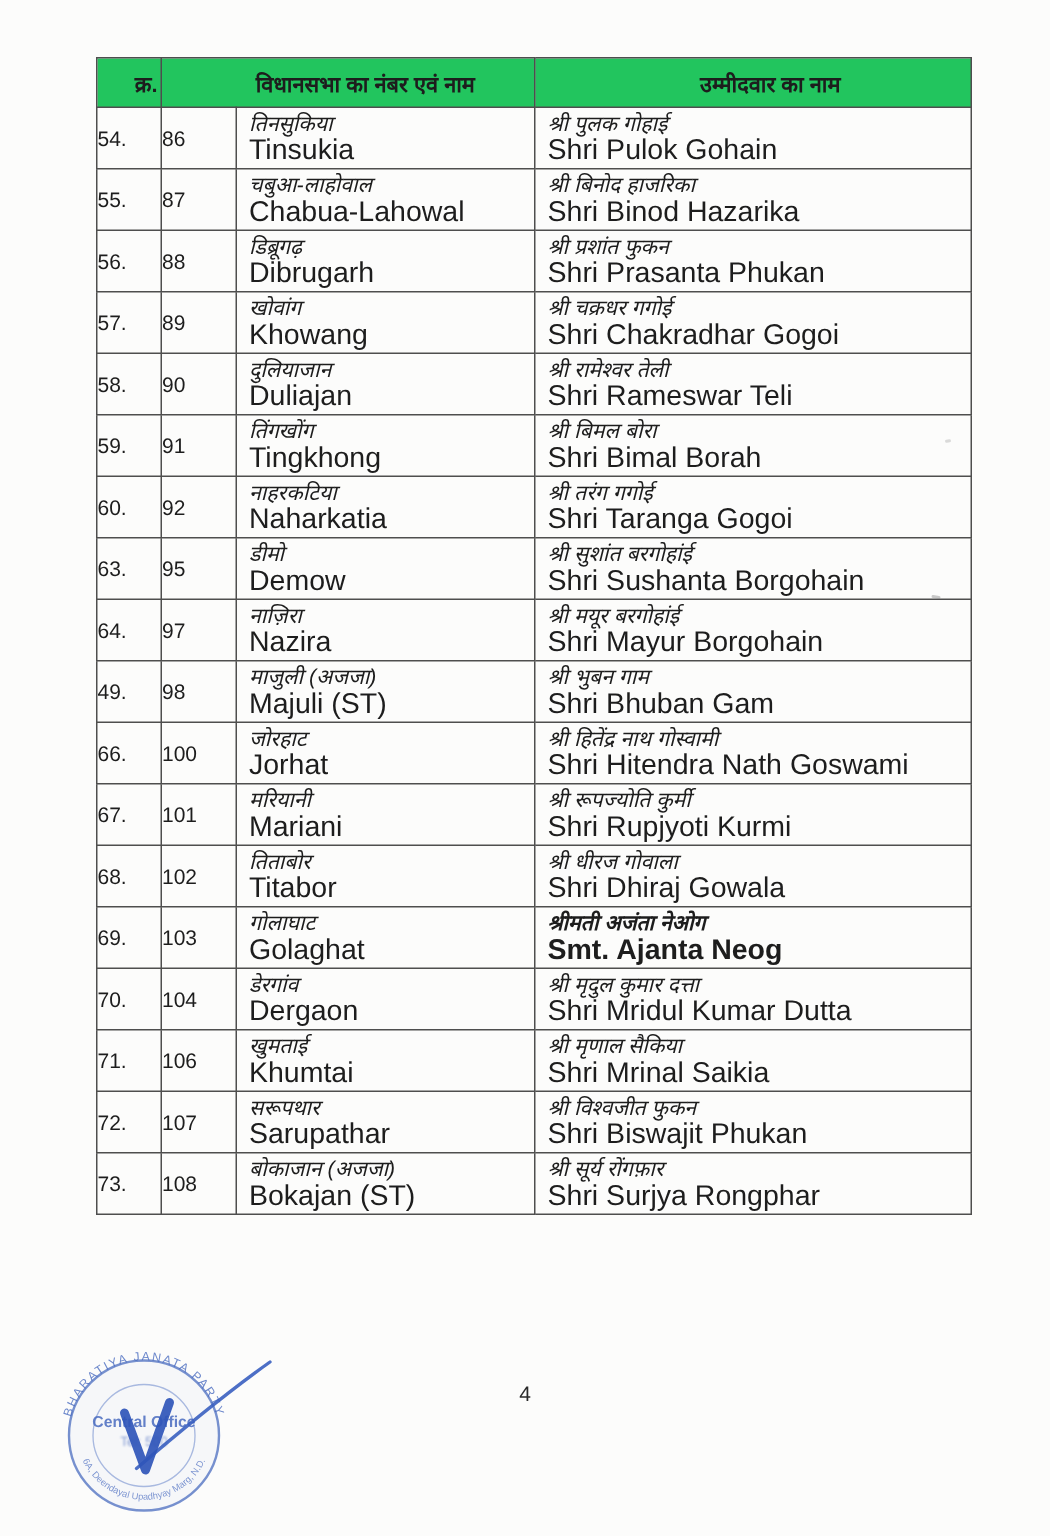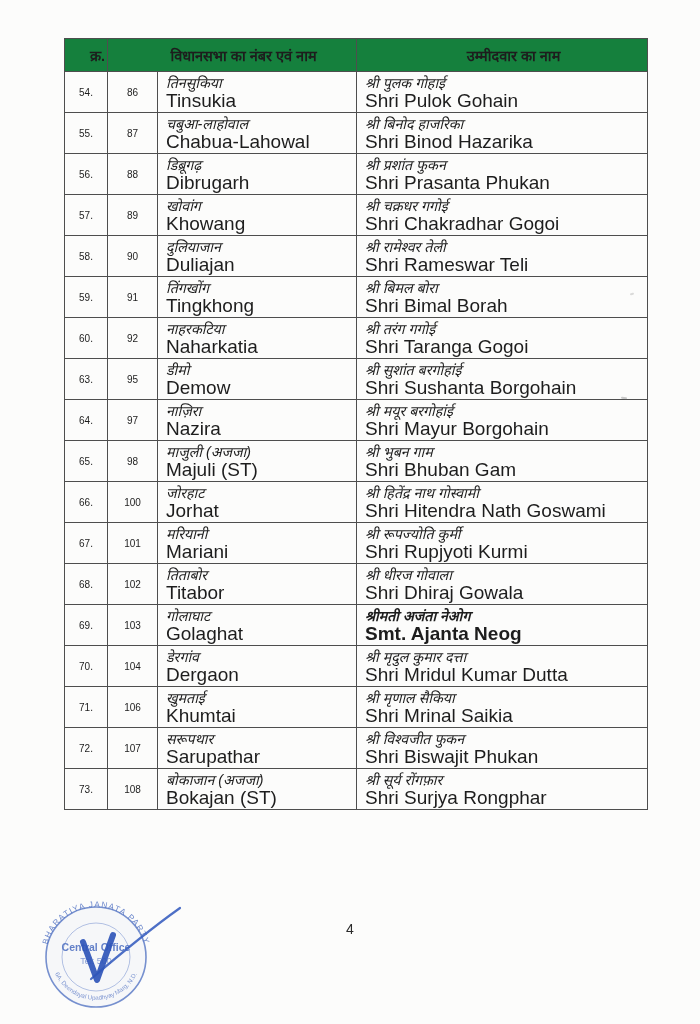--- a/index.html
+++ b/index.html
@@ -21,32 +21,31 @@
     width:583px;
     border-collapse:collapse;
     table-layout:fixed;
     color:#1d1d1d;
   }
   table.cand-table th, table.cand-table td {
     border:1px solid #4e4e4e;
   }
   table.cand-table thead tr { height:33px; }
   table.cand-table thead th {
-    background:#15803d;
+    background:#22c55e;
     font-weight:bold;
     font-size:14.5px;
     text-align:center;
     vertical-align:middle;
     padding-left:23px;
   }
   table.cand-table tbody tr { height:39.6px; }
   td.c-serial, td.c-no {
-    text-align:center;
     vertical-align:middle;
-    font-size:10px;
+    font-size:14px;
   }
   td.c-name, td.c-cand {
     vertical-align:middle;
     padding:2px 4px 2px 8px;
   }
   .line-hi { font-size:14.2px; line-height:18px; white-space:nowrap;font-style:italic; }
   .line-en { font-size:19px; line-height:18px; white-space:nowrap; }
   tr.bold-row td.c-cand .line-hi,
   tr.bold-row td.c-cand .line-en { font-weight:bold; }
   
@@ -197,21 +196,21 @@
           <td class="c-name">
             <div class="line-hi">नाज़िरा</div>
             <div class="line-en">Nazira</div>
           </td>
           <td class="c-cand">
             <div class="line-hi">श्री मयूर बरगोहांई</div>
             <div class="line-en">Shri Mayur Borgohain</div>
           </td>
         </tr>
         <tr>
-          <td class="c-serial">65.</td>
+          <td class="c-serial">49.</td>
           <td class="c-no">98</td>
           <td class="c-name">
             <div class="line-hi">माजुली (अजजा)</div>
             <div class="line-en">Majuli (ST)</div>
           </td>
           <td class="c-cand">
             <div class="line-hi">श्री भुबन गाम</div>
             <div class="line-en">Shri Bhuban Gam</div>
           </td>
         </tr>

